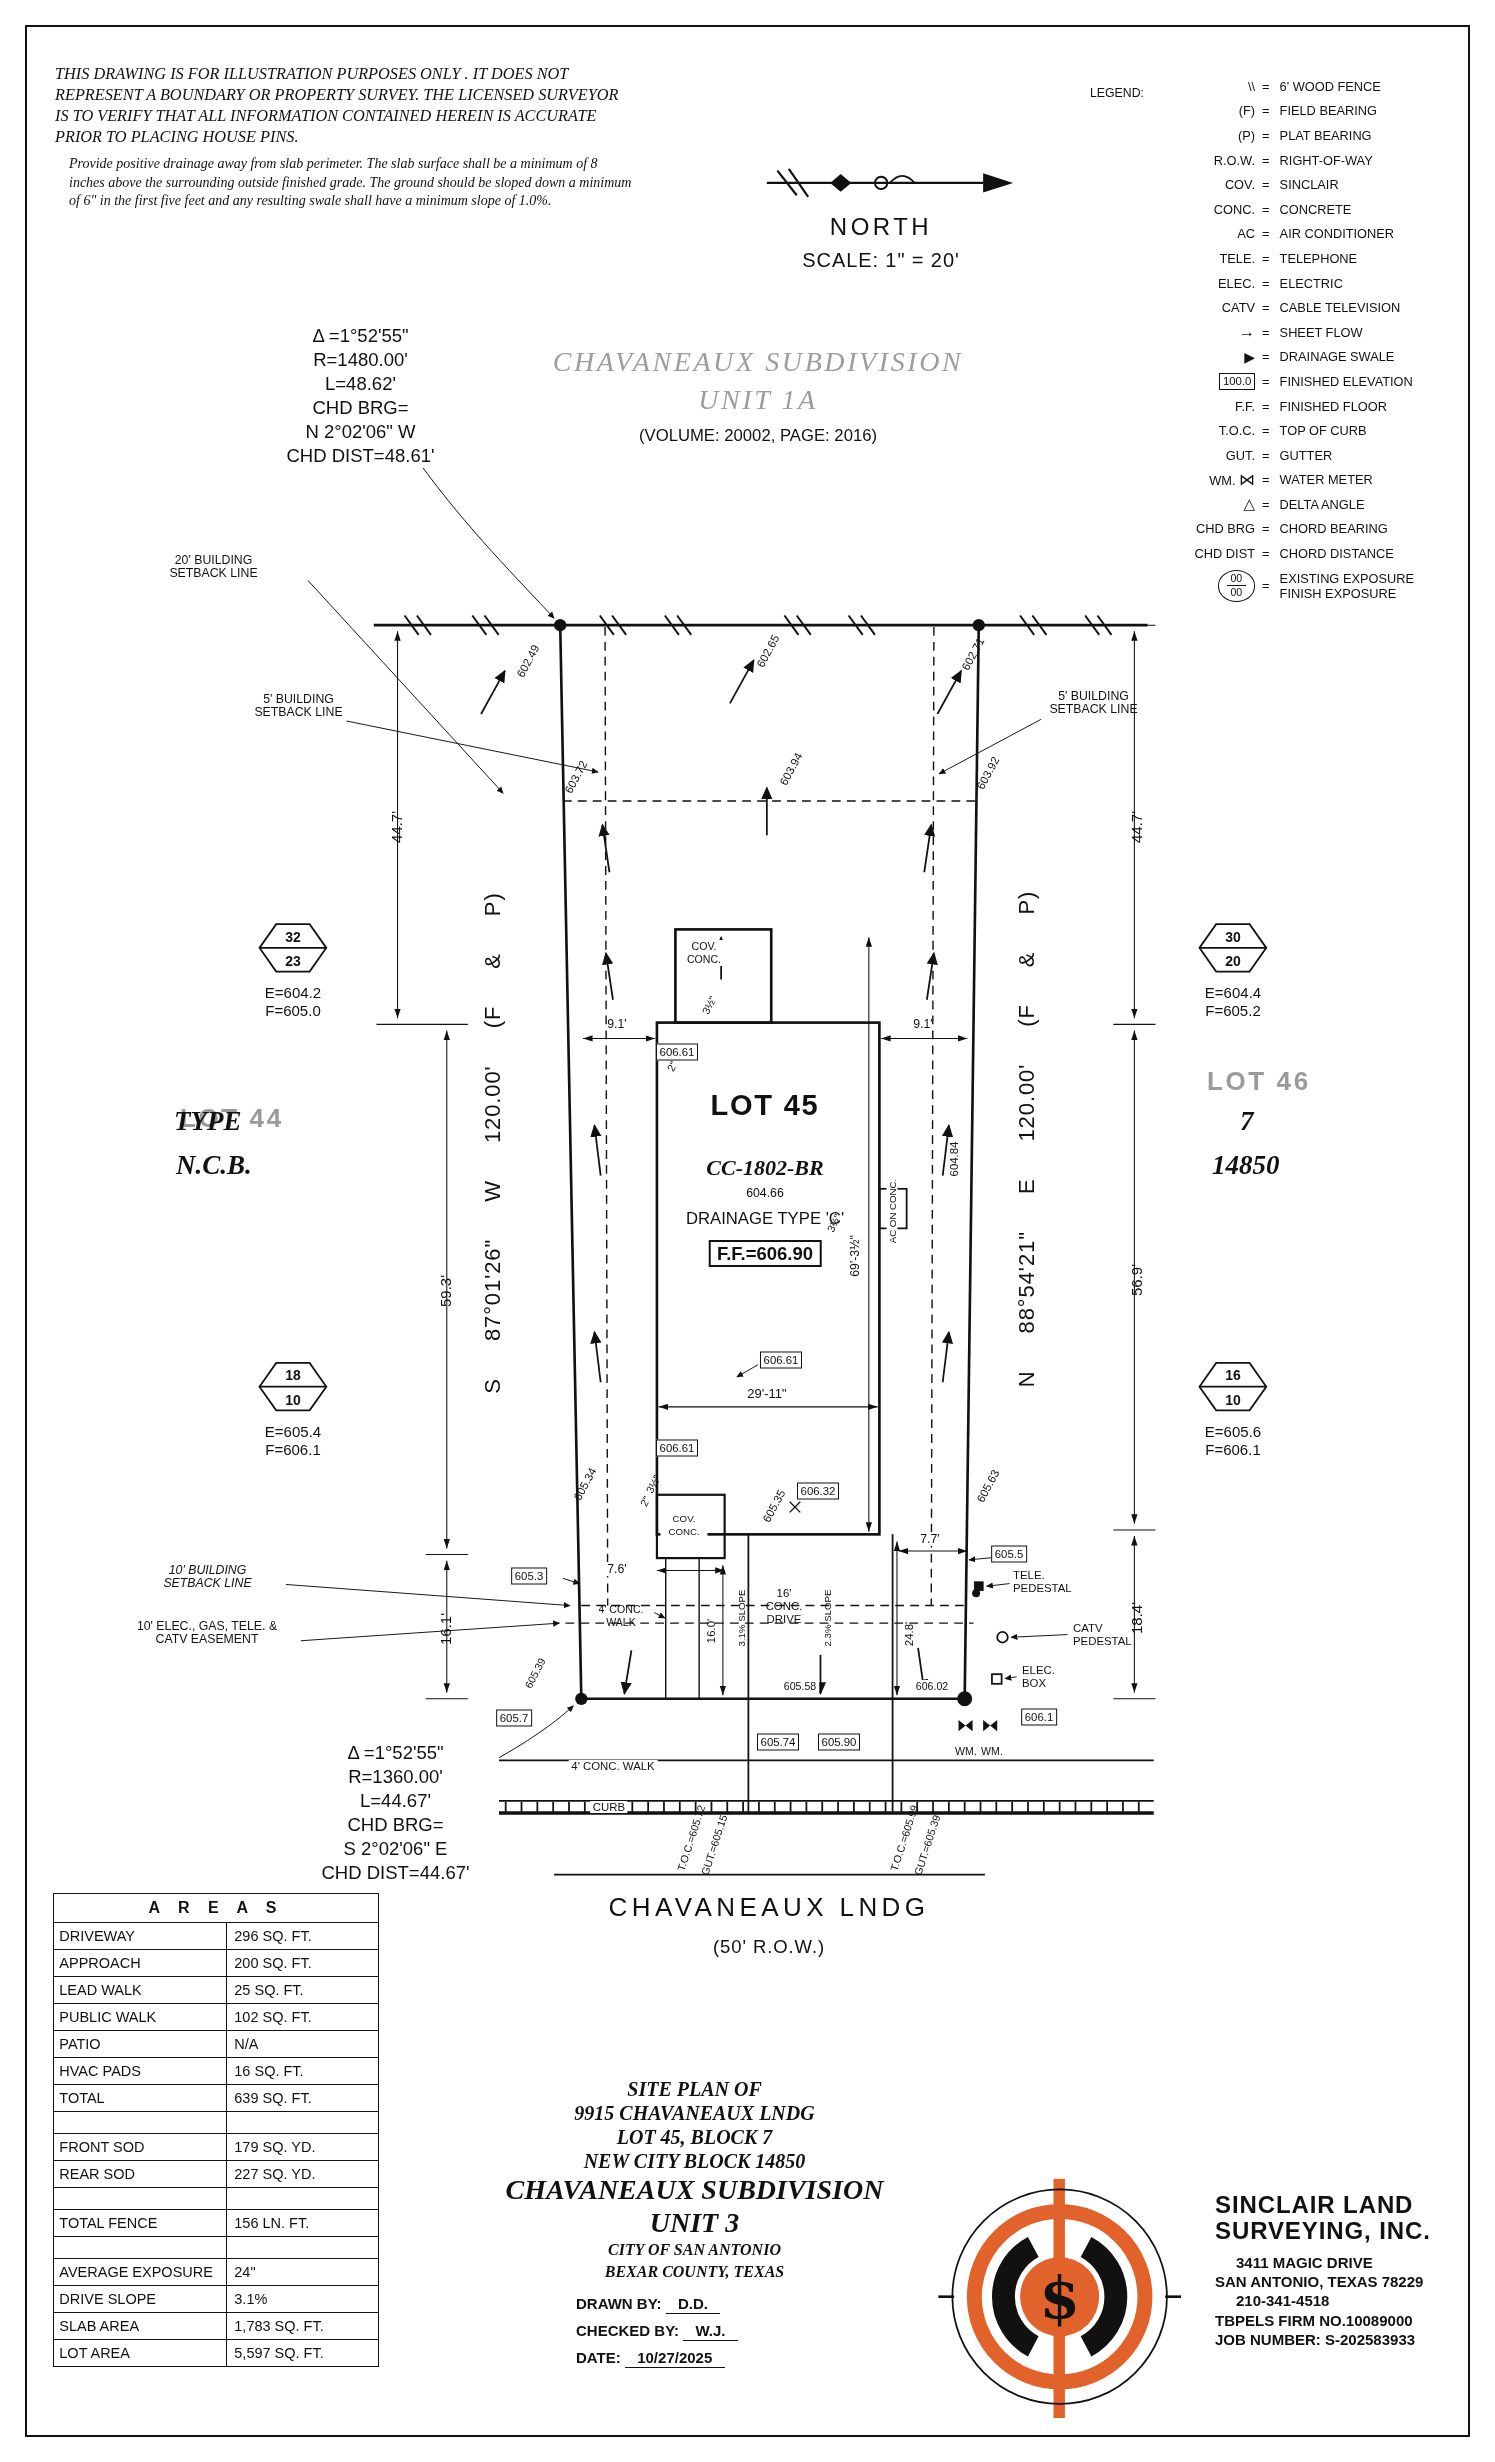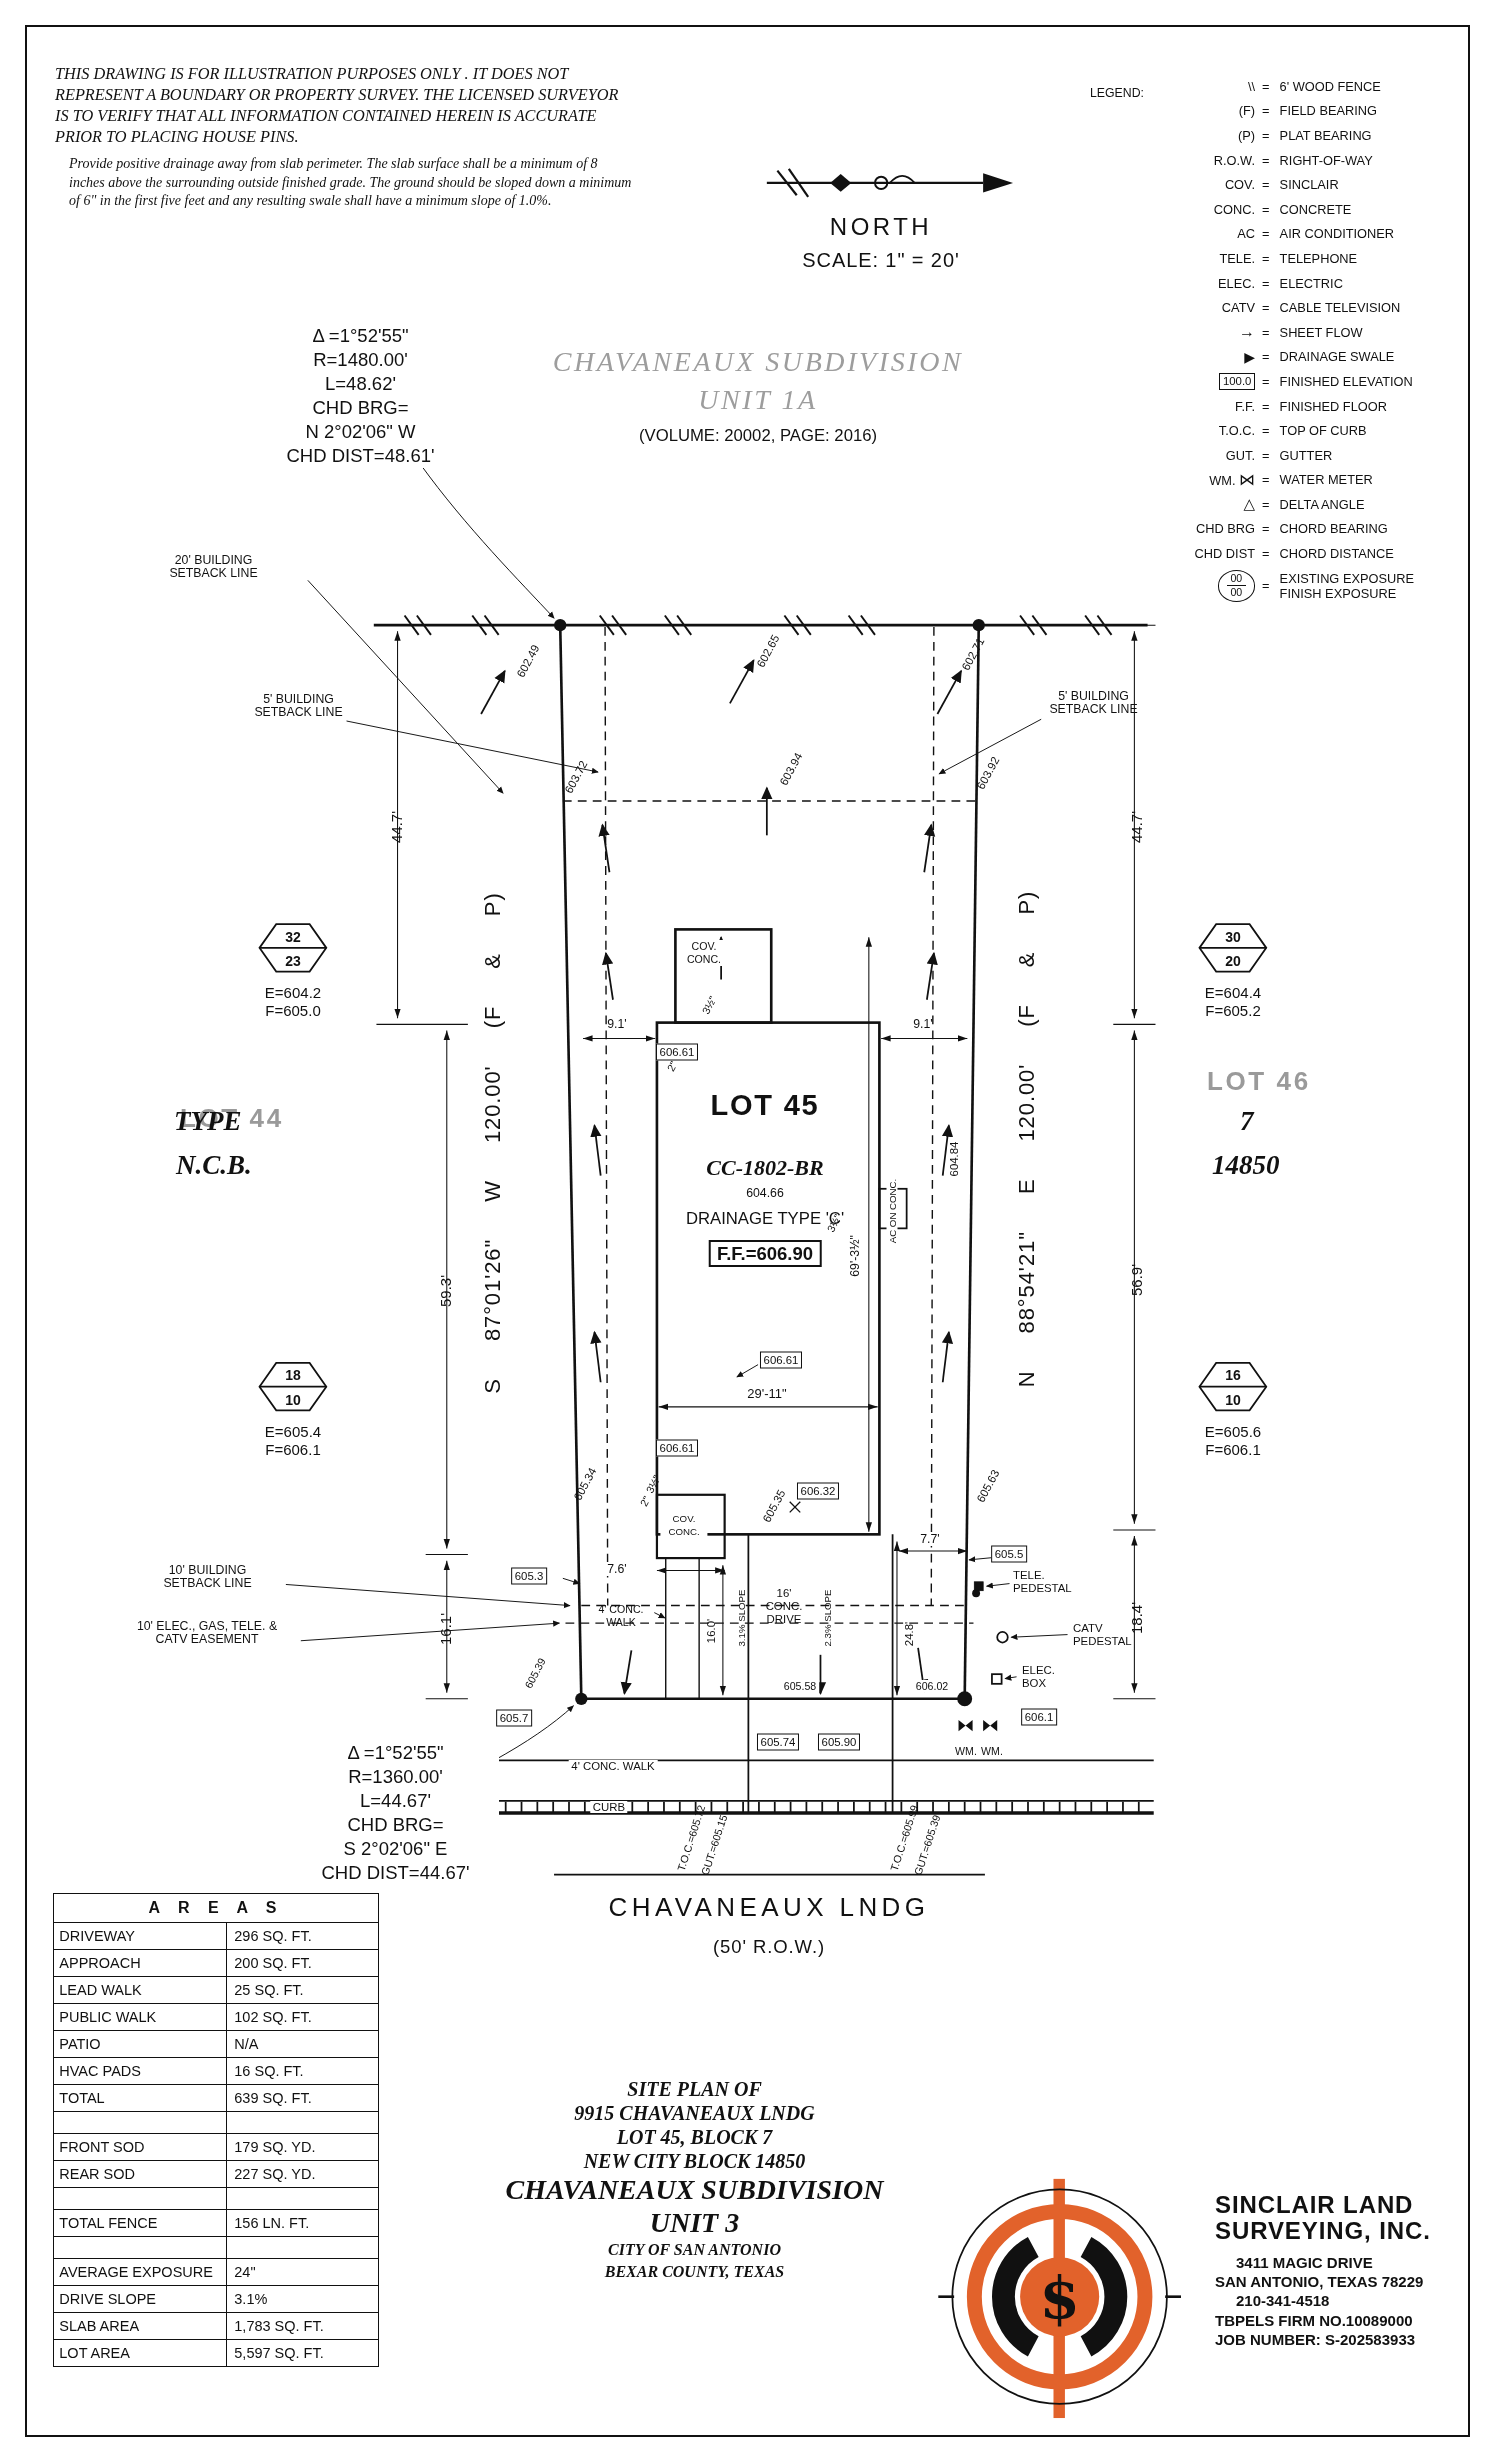--- a/index.html
+++ b/index.html
@@ -392,21 +392,21 @@
   <div>CHD DIST=44.67'</div>
 </div>
 
 <div class="lbl ctr adjname" style="left:758px;top:362px;">CHAVANEAUX SUBDIVISION</div>
 <div class="lbl ctr adjname" style="left:758px;top:400px;">UNIT 1A</div>
 <div class="lbl ctr s19" style="left:758px;top:436px;">(VOLUME: 20002, PAGE: 2016)</div>
 
 <div class="lbl wrapc s14" style="left:154px;top:554px;width:119px;">20' BUILDING SETBACK LINE</div>
 <div class="lbl wrapc s14" style="left:248px;top:693px;width:101px;">5' BUILDING SETBACK LINE</div>
 <div class="lbl wrapc s14" style="left:1043px;top:690px;width:101px;">5' BUILDING SETBACK LINE</div>
-<div class="lbl wrapc s14" style="left:148px;top:1564px;width:119px;">10' BUILDING SETBACK LINE</div>
+<div class="lbl wrapc s14" style="left:148px;top:1564px;width:119px;font-style:italic;">10' BUILDING SETBACK LINE</div>
 <div class="lbl wrapc s14" style="left:132px;top:1620px;width:150px;">10' ELEC., GAS, TELE. &amp; CATV EASEMENT</div>
 
 <div class="lbl lotname" style="left:180px;top:1066px;margin-top:37px;">LOT 44</div>
 <div class="lbl blocktxt" style="left:174px;top:1106px;">TYPE</div>
 <div class="lbl blocktxt" style="left:176px;top:1150px;">N.C.B.</div>
 <div class="lbl lotname" style="left:1207px;top:1066px;">LOT 46</div>
 <div class="lbl blocktxt" style="left:1240px;top:1106px;">7</div>
 <div class="lbl blocktxt" style="left:1212px;top:1150px;">14850</div>
 
 <div class="lbl ctr hexnum" style="left:293px;top:937px;">32</div>
@@ -579,20 +579,25 @@
 
 <div class="titleblk">
   <div class="tb-s">SITE PLAN OF</div>
   <div class="tb-s">9915 CHAVANEAUX LNDG</div>
   <div class="tb-s">LOT 45, BLOCK 7</div>
   <div class="tb-s">NEW CITY BLOCK 14850</div>
   <div class="tb-l">CHAVANEAUX SUBDIVISION</div>
   <div class="tb-l">UNIT 3</div>
   <div class="tb-c">CITY OF SAN ANTONIO</div>
   <div class="tb-c">BEXAR COUNTY, TEXAS</div>
+  <div class="tb-meta">
+    <div class="tb-row"><span>DRAWN BY:</span> <span class="tb-val">D.D.</span></div>
+    <div class="tb-row"><span>CHECKED BY:</span> <span class="tb-val">W.J.</span></div>
+    <div class="tb-row"><span>DATE:</span> <span class="tb-val">10/27/2025</span></div>
+  </div>
 </div>
 
 <div class="company">
   <div class="co-name">SINCLAIR LAND</div>
   <div class="co-name">SURVEYING, INC.</div>
   <div class="co-gap"></div>
   <div class="co-line" style="padding-left:21px;">3411 MAGIC DRIVE</div>
   <div class="co-line">SAN ANTONIO, TEXAS 78229</div>
   <div class="co-line" style="padding-left:21px;">210-341-4518</div>
   <div class="co-line">TBPELS FIRM NO.10089000</div>

